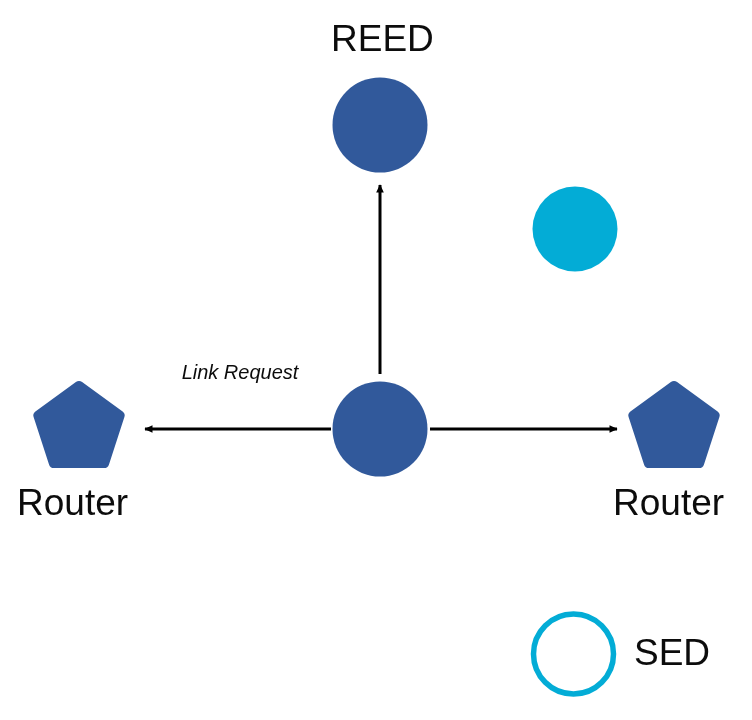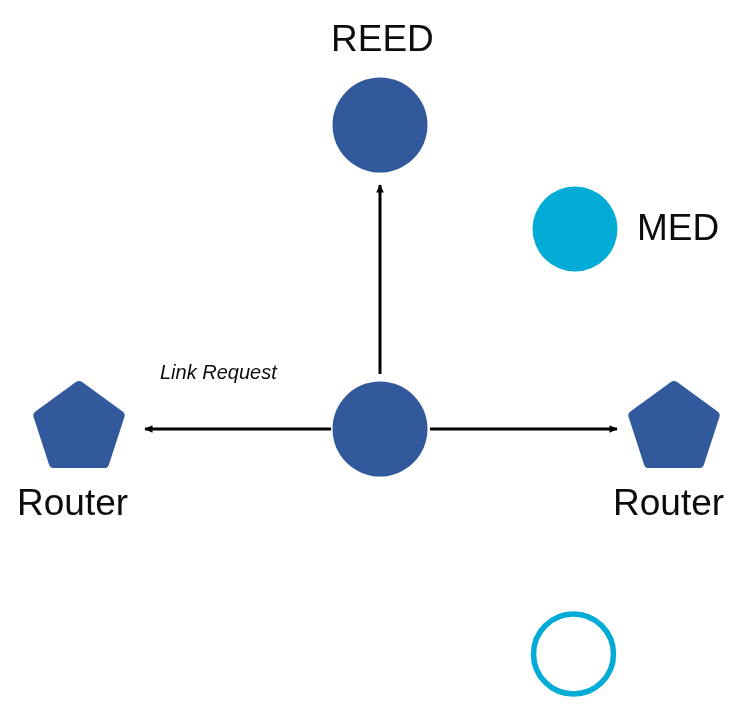--- a/index.html
+++ b/index.html
@@ -58,20 +58,21 @@
   .label-router-right {
     left: 613px;
     top: 484px;
     font-size: 37px;
   }
   .edge-label {
     position: absolute;
     left: 160px;
     top: 361px;
     width: 160px;
+    text-align: center;
     font-family: "Liberation Sans", sans-serif;
     font-style: italic;
     font-size: 20px;
     line-height: 1.18;
     color: #0c0c0c;
   }
   .edge-label span {
     display: block;
   }
 </style>
@@ -125,22 +126,22 @@
              A 5 5 0 0 1 644.1 464.7
              L 628.6 417.1
              A 5 5 0 0 1 630.4 411.5
              L 670.9 382.1
              A 5 5 0 0 1 674 381 Z" fill="#31599B"></path>
 
   </svg>
 
   <div class="node-label label-reed">REED</div>
 
-  <div class="node-label label-med">MED</div>
 
+  <div class="node-label label-sed">SED</div>
 
   <div class="node-label label-router-left">Router</div>
 
   <div class="node-label label-router-right">Router</div>
 
   <div class="edge-label">
     <span>Link Request</span>
   </div>
 
 </div>

